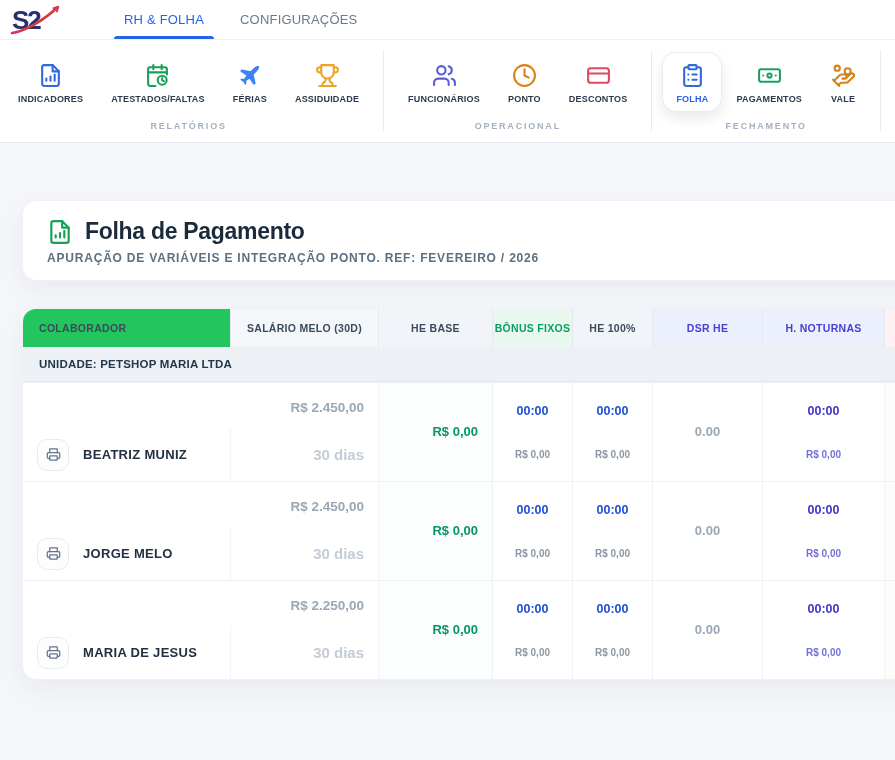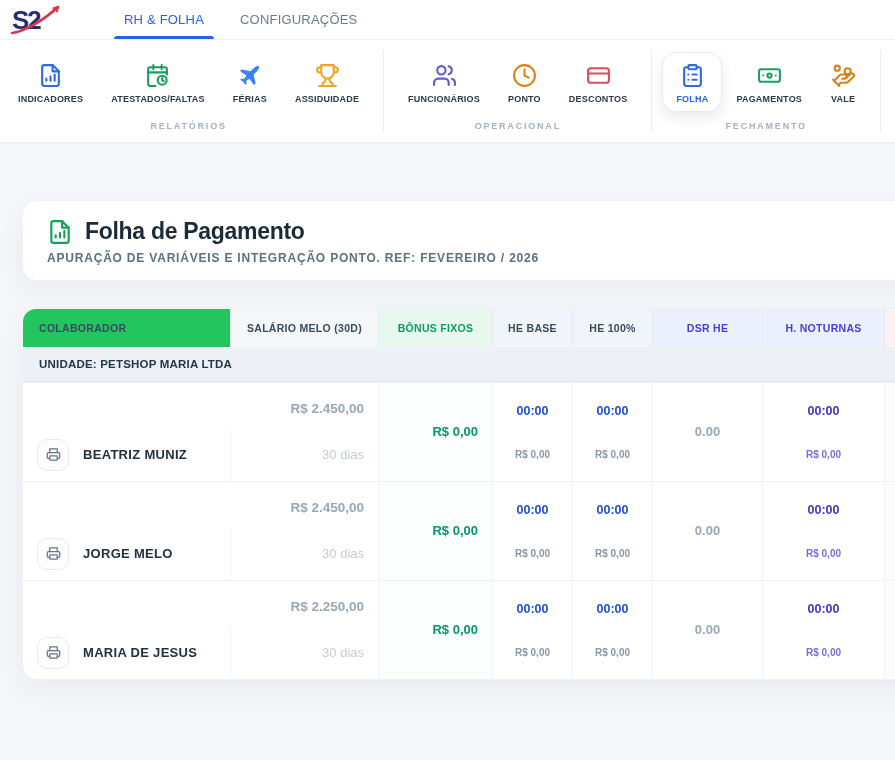--- a/index.html
+++ b/index.html
@@ -63,21 +63,21 @@
   .data-row:first-of-type { border-top:none; }
   .td { min-height:53px; display:flex; flex-direction:column; align-items:center; justify-content:center;
     border-right:1px solid #f0f3f7; line-height:1.35;gap:28px; }
   .td:last-child { border-right:none; }
   .td.name-cell { flex-direction:row; justify-content:flex-start; gap:14px; padding-left:14px;margin-top:45px; }
   .print-btn { width:32px; height:32px; border:1px solid #e7ebf0; border-radius:10px; background:#fdfdfe;
     display:flex; align-items:center; justify-content:center; color:#64748b; cursor:pointer; }
   .emp-name { font-size:13px; font-weight:800; color:#223042; letter-spacing:.3px; }
   .td.right { align-items:flex-end; padding-right:14px; }
   .val-gray { font-size:13.5px; font-weight:600; color:#9aa7b6; }
-  .sub-gray { font-size:13px; font-weight:400; color:#c4ccd6; }
+  .sub-gray { font-size:15px; font-weight:700; color:#c4ccd6; }
   .val-green { font-size:13px; font-weight:800; color:#059669; }
   .val-blue { font-size:12.5px; font-weight:800; color:#1d4ed8; }
   .sub-slate { font-size:10px; font-weight:600; color:#8b97a8; }
   .val-plain { font-size:13px; font-weight:600; color:#9aa7b6; }
   .val-indigo { font-size:12.5px; font-weight:800; color:#3f34c4; }
   .sub-indigo { font-size:10px; font-weight:600; color:#7470db; }
   .td.bonus-cell { background:#fbfefc; }
   .td.pink-cell { background:#fefbfb; }
   svg { display:block; }
 </style>
@@ -256,22 +256,22 @@
       <span class="page-title">Folha de Pagamento</span>
     </div>
     <div class="page-sub">APURAÇÃO DE VARIÁVEIS E INTEGRAÇÃO PONTO. REF: FEVEREIRO / 2026</div>
   </div>
 
   <div class="card table-card">
 
     <div class="trow">
       <div class="th left">COLABORADOR</div>
       <div class="th salary">SALÁRIO MELO (30D)</div>
+      <div class="th">HE BASE</div>
       <div class="th bonus">BÔNUS FIXOS</div>
-      <div class="th">HE BASE</div>
       <div class="th">HE 100%</div>
       <div class="th ind">DSR HE</div>
       <div class="th ind">H. NOTURNAS</div>
       <div class="th pink"></div>
     </div>
 
     <div class="unit-row">UNIDADE: PETSHOP MARIA LTDA</div>
 
     <div class="trow data-row">
       <div class="td name-cell">

